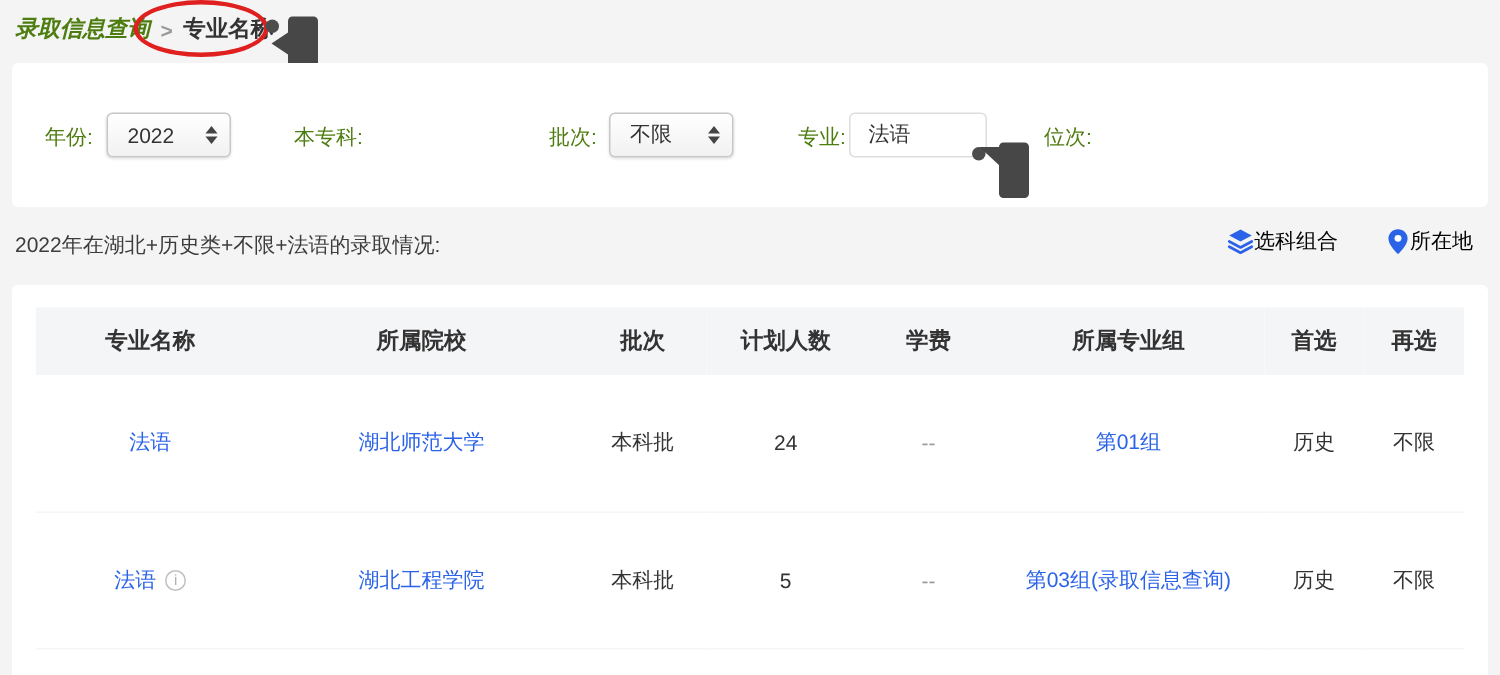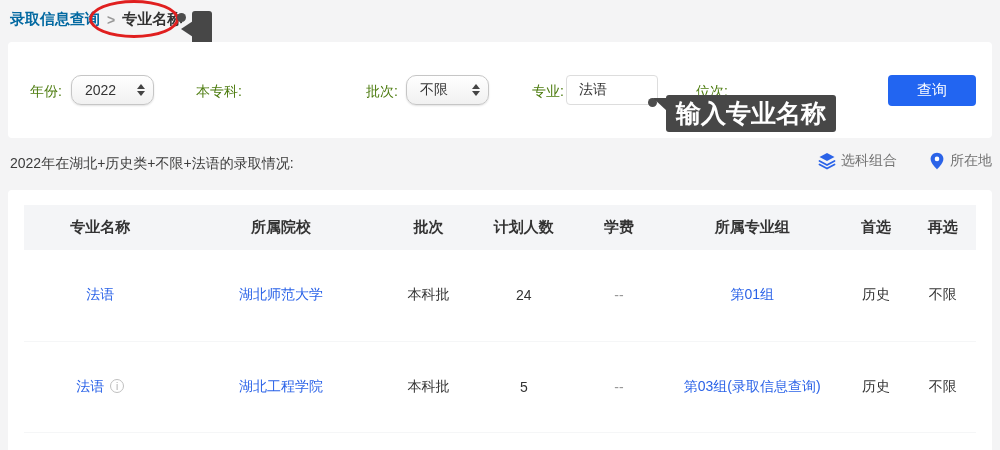--- a/index.html
+++ b/index.html
@@ -6,53 +6,53 @@
   html,body { width:1000px; height:450px; }
   body {
     position:relative;
     background:#f4f4f5;
     font-family:"Liberation Sans","DejaVu Sans",sans-serif;
     color:#333;
     overflow:hidden;
   }
   
   .breadcrumb { position:absolute; left:10px; top:10px; display:flex; align-items:center; font-size:15px; font-weight:bold; }
-  .crumb-link { color:#0369a1; text-decoration:none; cursor:pointer; }
+  .crumb-link { color:#4d7c0f; text-decoration:none; cursor:pointer;font-style:italic; }
   .crumb-sep { color:#999; margin:0 7px; font-size:14px; }
   .crumb-current { color:#333; }
   
   .highlight-ellipse { position:absolute; left:89px; top:0px; width:90px; height:38px; border:3px solid #e01f1f; border-radius:50%; pointer-events:none; }
   .anchor-dot { position:absolute; width:9px; height:9px; border-radius:50%; background:#4d4d4d; }
   .dot-1 { left:177px; top:13px; }
   .dot-2 { left:648px; top:98px; }
   .callout { position:absolute; background:#474747; color:#fff; font-size:25px; font-weight:bold; line-height:33px; height:37px; padding:2px 10px; border-radius:3px; white-space:nowrap; }
   .callout-1 { left:192px; top:11px; }
   .callout-1 .tail { position:absolute; left:-11px; top:10px; width:0; height:0; border-top:8px solid transparent; border-bottom:8px solid transparent; border-right:12px solid #474747; }
   .callout-2 { left:666px; top:95px; }
   .callout-2 .tail { position:absolute; left:-13px; top:3px; width:14px; height:13px; background:#474747; clip-path:polygon(0 0,100% 0,100% 100%); }
   
   .filter-card { position:absolute; left:8px; top:42px; width:984px; height:96px; background:#fff; border-radius:4px; }
   .f-label { position:absolute; top:41px; font-size:14px; color:#4d7c0f; }
   .mac-select {
     position:absolute; top:33px; height:30px; background:linear-gradient(#ffffff,#f1f1f1);
-    border:1px solid #c6c6c6; border-radius:10px; box-shadow:0 1px 2px rgba(0,0,0,0.12);
+    border:1px solid #c6c6c6; border-radius:4px; box-shadow:0 1px 2px rgba(0,0,0,0.12);
     display:flex; align-items:center; justify-content:space-between; padding:0 8px 0 13px;
     font-size:14px; cursor:pointer;
   }
   .stepper { display:flex; flex-direction:column; gap:2px; align-items:center; }
   .stepper i { width:0; height:0; border-left:4px solid transparent; border-right:4px solid transparent; }
   .stepper .up { border-bottom:5px solid #444; }
   .stepper .down { border-top:5px solid #444; }
   .text-input { position:absolute; top:33px; height:30px; border:1px solid #ddd; border-radius:4px; background:#fff; font-size:14px; padding:0 12px; color:#333; font-family:inherit; outline:none; }
   .text-input::placeholder { color:#b8b8b8; }
   .search-btn { position:absolute; left:880px; top:33px; width:88px; height:31px; background:#2265f1; color:#fff; font-size:15px; border:none; border-radius:4px; cursor:pointer; font-family:inherit; }
   
   .summary-text { position:absolute; left:10px; top:155px; font-size:14px; color:#3c3c3c; }
   .tool-links { position:absolute; left:818px; top:152px; display:flex; gap:32px; align-items:center; }
-  .tool-link { display:flex; align-items:flex-start; gap:5px; color:#737373; font-size:14px; cursor:pointer; }
+  .tool-link { display:flex; align-items:flex-start; color:#000000; font-size:14px; cursor:pointer; }
   
   .table-card { position:absolute; left:8px; top:190px; width:984px; height:260px; background:#fff; border-radius:4px 4px 0 0; }
   table { position:absolute; left:16px; top:15px; width:952px; border-collapse:collapse; table-layout:fixed; }
   thead tr { height:45px; background:#f4f5f7; }
   th { font-size:15px; font-weight:bold; color:#333; text-align:center; }
   tbody tr { height:91px; border-bottom:1px solid #f5f6f7; }
   td { font-size:14px; text-align:center; vertical-align:middle; color:#333; }
   .cell-link { color:#2b63e8; cursor:pointer; }
   .muted { color:#999; }
   .info-icon { display:inline-block; width:14px; height:14px; border:1px solid #c0c0c0; border-radius:50%; color:#b0b0b0; font-size:10px; line-height:13px; text-align:center; margin-left:6px; font-style:normal; vertical-align:1px; }
@@ -94,27 +94,25 @@
         <i class="up"></i>
         <i class="down"></i>
       </span>
   </div>
 
   <span class="f-label" style="left:524px">专业:</span>
   <input class="text-input" style="left: 558px; width: 92px;" value="法语">
 
   <span class="f-label" style="left:688px">位次:</span>
 
-  <button class="search-btn">查询</button>
 </div>
 
 <div class="anchor-dot dot-2"></div>
 <div class="callout callout-2">
   <span class="tail"></span>
-  <span>输入专业名称</span>
 </div>
 
 <div class="summary-text">2022年在湖北+历史类+不限+法语的录取情况:</div>
 <div class="tool-links">
   <span class="tool-link">
     <svg class="icon-svg" width="18" height="18" viewBox="0 0 18 18">
       <path d="M9 1 L16.5 5 9 9 1.5 5 Z" fill="#2b63e8"></path>
       <path d="M1.5 9 L9 13 16.5 9" fill="none" stroke="#2b63e8" stroke-width="1.8" stroke-linecap="round" stroke-linejoin="round"></path>
       <path d="M1.5 12.5 L9 16.5 16.5 12.5" fill="none" stroke="#2b63e8" stroke-width="1.8" stroke-linecap="round" stroke-linejoin="round"></path>
     </svg>

